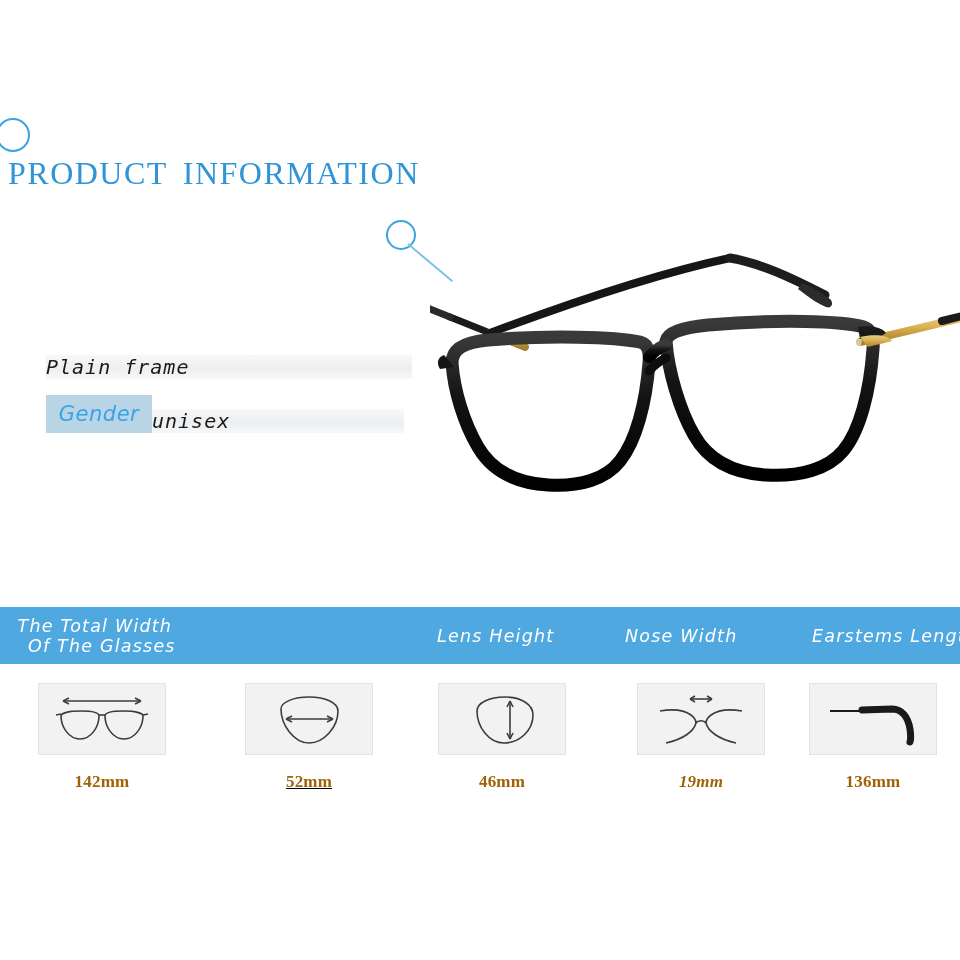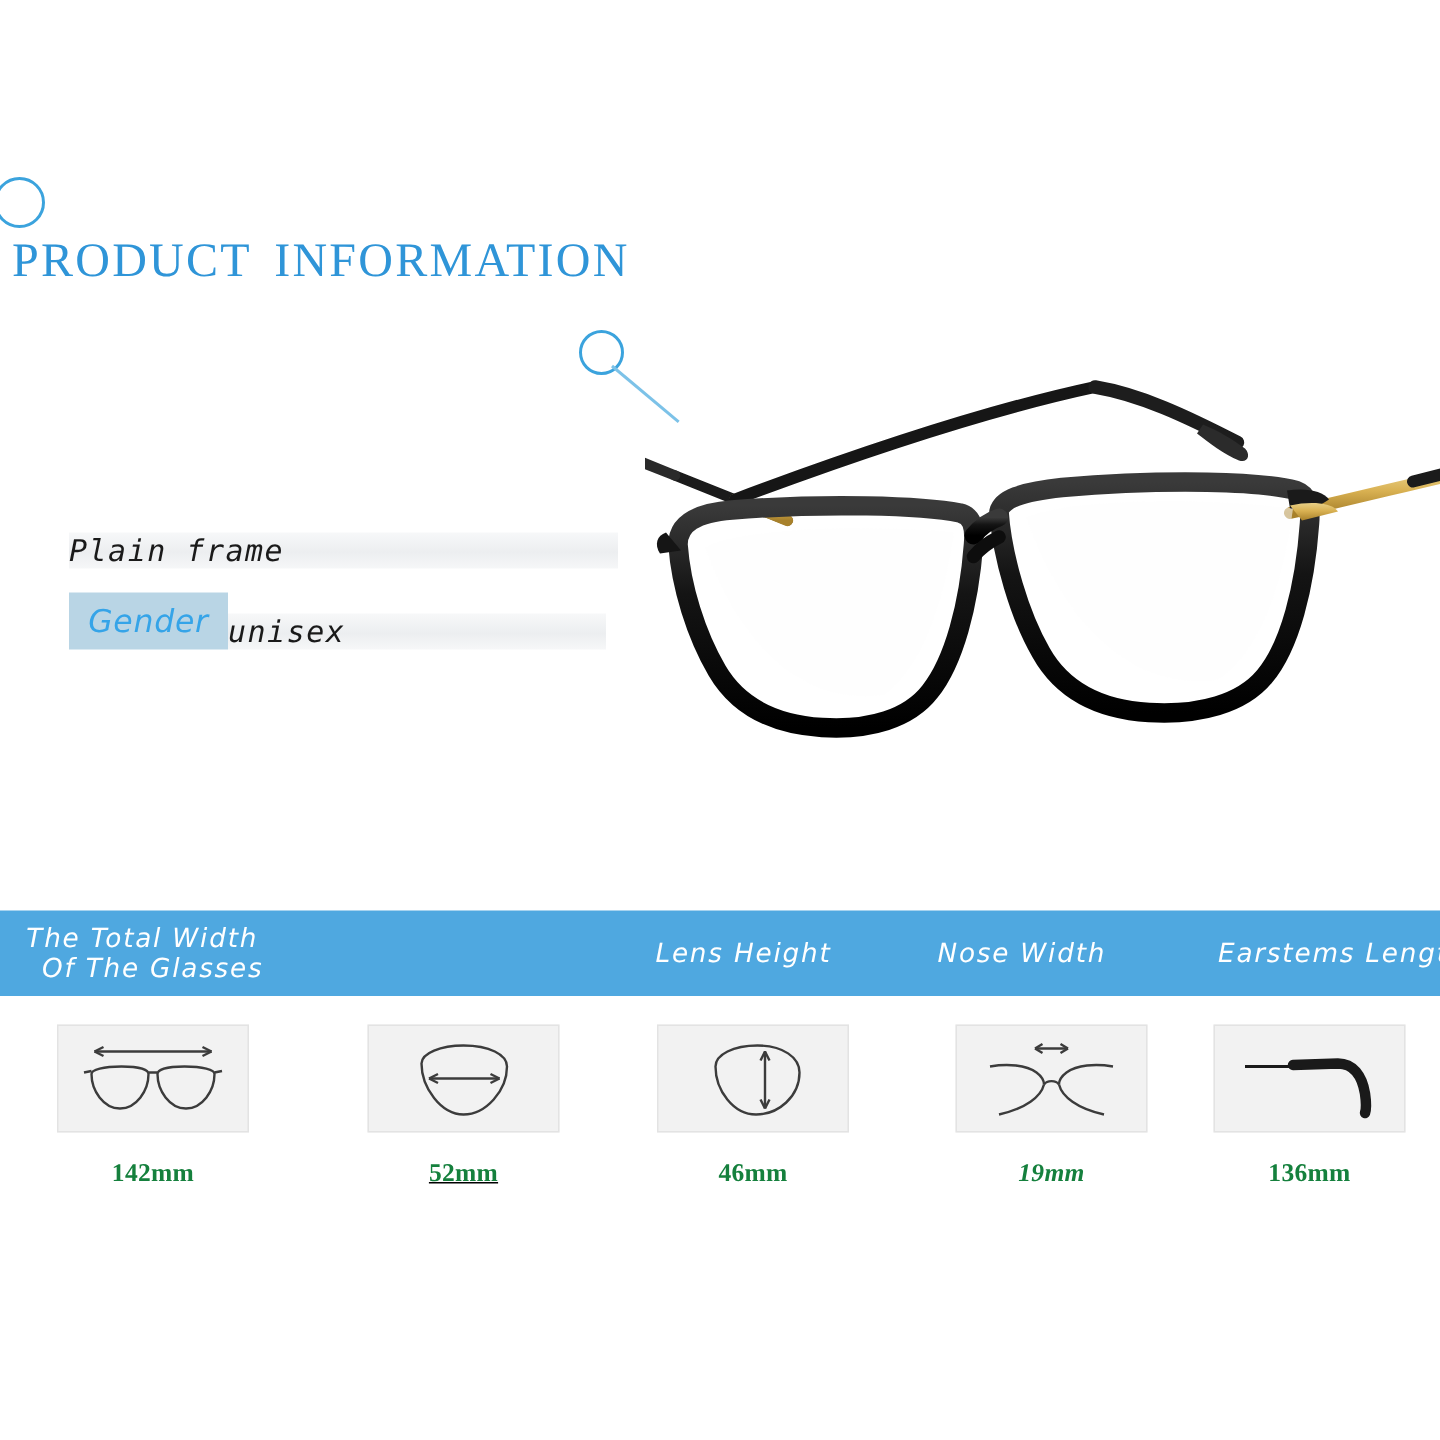--- a/index.html
+++ b/index.html
@@ -149,21 +149,21 @@
     box-sizing: border-box;
     display: flex;
     align-items: center;
     justify-content: center;
   }
   .measure-value {
     margin-top: 17px;
     font-family: "Liberation Serif", serif;
     font-weight: bold;
     font-size: 17px;
-    color: #15803d;
+    color: #a16207;
     letter-spacing: 0.2px;
   }
 </style>
 </head>
 <body>
 
 <div class="deco-circle" id="deco-circle-1"></div>
 <div class="deco-circle" id="deco-circle-2"></div>
 <div id="deco-line-2"></div>
 

